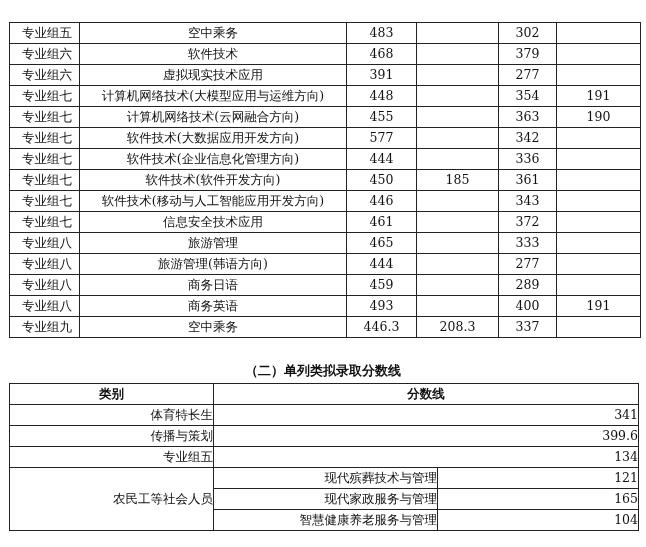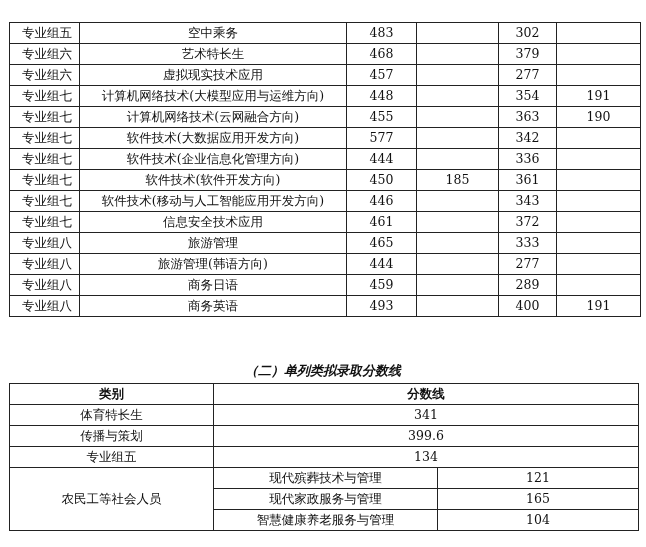--- a/index.html
+++ b/index.html
@@ -5,24 +5,24 @@
   html, body { margin: 0; padding: 0; background: #ffffff; }
   body { width: 646px; height: 547px; position: relative; overflow: hidden;
          font-family: "DejaVu Serif", "Liberation Serif", serif; color: #111; }
   table { border-collapse: collapse; position: absolute; table-layout: fixed; }
   td, th { border: 1px solid #222; padding: 0; text-align: center; font-size: 12.5px;
            line-height: 20px; height: 20px; white-space: nowrap; overflow: hidden; font-weight: normal; }
   #t1 { left: 9px; top: 22px; width: 631px; }
   #t1 td.c0 { text-align: center; padding-left: 5px; }
   #t2 { left: 9px; top: 383px; width: 629px; }
   #t2 th { font-weight: bold; font-family: Liberation Serif, serif; font-size: 12.5px; }
-  #t2 td { font-size: 12.5px; }
+  #t2 td { font-size: 12.5px; text-align: right; }
   #title2 { position: absolute; left: 0; width: 646px; top: 362px; text-align: center;
             font-family: "DejaVu Sans", "Liberation Sans", sans-serif; font-weight: bold;
-            font-size: 13px; line-height: 18px; font-style: italic; }
+            font-size: 13px; line-height: 18px; }
 </style>
 </head>
 <body>
 
 <table id="t1">
   <colgroup>
     <col style="width:70px">
       <col style="width:267px">
       <col style="width:70px">
     <col style="width:82px">
@@ -33,30 +33,30 @@
       <tr>
         <td class="c0">专业组五</td>
         <td>空中乘务</td>
         <td>483</td>
         <td></td>
         <td>302</td>
         <td></td>
       </tr>
       <tr>
         <td class="c0">专业组六</td>
-        <td>艺术特长生</td>
+        <td>软件技术</td>
         <td>468</td>
         <td></td>
         <td>379</td>
         <td></td>
       </tr>
       <tr>
         <td class="c0">专业组六</td>
         <td>虚拟现实技术应用</td>
-        <td>457</td>
+        <td>391</td>
         <td></td>
         <td>277</td>
         <td></td>
       </tr>
       <tr>
         <td class="c0">专业组七</td>
         <td>计算机网络技术(大模型应用与运维方向)</td>
         <td>448</td>
         <td></td>
         <td>354</td>
@@ -135,20 +135,28 @@
         <td></td>
       </tr>
       <tr>
         <td class="c0">专业组八</td>
         <td>商务英语</td>
         <td>493</td>
         <td></td>
         <td>400</td>
         <td>191</td>
       </tr>
+      <tr>
+        <td class="c0">专业组九</td>
+        <td>空中乘务</td>
+        <td>446.3</td>
+        <td>208.3</td>
+        <td>337</td>
+        <td></td>
+      </tr>
     </tbody>
 </table>
 
 <div id="title2">（二）单列类拟录取分数线</div>
 
 <table id="t2">
   <colgroup>
     <col style="width:204px">
       <col style="width:224px">
       <col style="width:201px">

